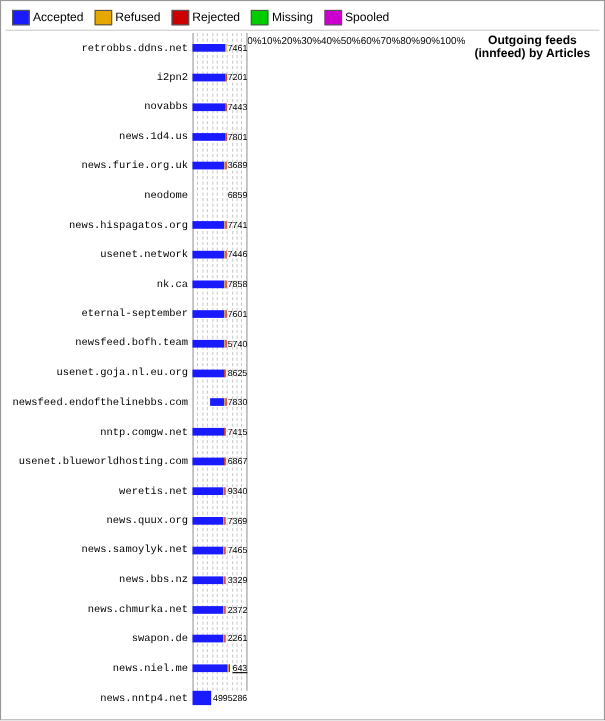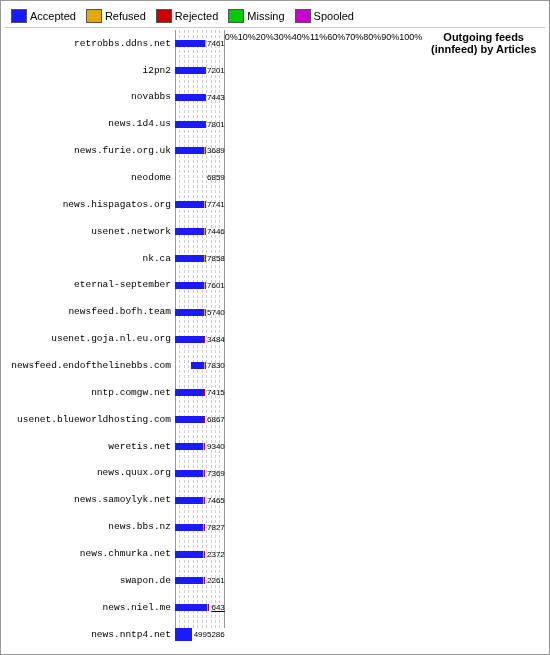--- a/index.html
+++ b/index.html
@@ -288,21 +288,21 @@
                 <div class="bar-segment" style="background: rgb(230, 168, 0); width: 2%;"></div>
                 <div class="bar-segment" style="background: rgb(204, 0, 0); width: 1.6%;"></div>
                 <span class="bar-value" style="font-size: 8px; line-height: 7px;">5740</span>
               </div>
             </div>
             <div class="bar-row">
               <div class="bar-wrap" style="height: 7px;">
                 <div class="bar-segment" style="background: rgb(26, 26, 255); width: 96%;"></div>
                 <div class="bar-segment" style="background: rgb(230, 168, 0); width: 2.2%;"></div>
                 <div class="bar-segment" style="background: rgb(204, 0, 0); width: 1.8%;"></div>
-                <span class="bar-value" style="font-size: 8px; line-height: 7px;">3484</span>
+                <span class="bar-value" style="font-size: 8px; line-height: 7px;">8625</span>
               </div>
             </div>
             <div class="bar-row">
               <div class="bar-wrap" style="height: 7px; margin-left: 16px;">
                 <div class="bar-segment" style="background: rgb(26, 26, 255); width: 95.7%;"></div>
                 <div class="bar-segment" style="background: rgb(230, 168, 0); width: 2.4%;"></div>
                 <div class="bar-segment" style="background: rgb(204, 0, 0); width: 1.9%;"></div>
                 <span class="bar-value" style="font-size: 8px; line-height: 7px;">7830</span>
               </div>
             </div>
@@ -344,21 +344,21 @@
                 <div class="bar-segment" style="background: rgb(230, 168, 0); width: 3.3%;"></div>
                 <div class="bar-segment" style="background: rgb(204, 0, 0); width: 2.7%;"></div>
                 <span class="bar-value" style="font-size: 8px; line-height: 7px;">7465</span>
               </div>
             </div>
             <div class="bar-row">
               <div class="bar-wrap" style="height: 7px;">
                 <div class="bar-segment" style="background: rgb(26, 26, 255); width: 93.6%;"></div>
                 <div class="bar-segment" style="background: rgb(230, 168, 0); width: 3.5%;"></div>
                 <div class="bar-segment" style="background: rgb(204, 0, 0); width: 2.9%;"></div>
-                <span class="bar-value" style="font-size: 8px; line-height: 7px;">7827</span>
+                <span class="bar-value" style="font-size: 8px; line-height: 7px;">3329</span>
               </div>
             </div>
             <div class="bar-row">
               <div class="bar-wrap" style="height: 7px;">
                 <div class="bar-segment" style="background: rgb(26, 26, 255); width: 93.2%;"></div>
                 <div class="bar-segment" style="background: rgb(230, 168, 0); width: 3.7%;"></div>
                 <div class="bar-segment" style="background: rgb(204, 0, 0); width: 3.1%;"></div>
                 <span class="bar-value" style="font-size: 8px; line-height: 7px;">2372</span>
               </div>
             </div>
@@ -388,21 +388,21 @@
             </div>
           </div>
       </div>
 
       <div style="display:flex; flex-direction:row; justify-content:space-between; padding: 2px 0 0 0;" id="x-axis">
           <span class="x-axis-label">0%</span>
           <span class="x-axis-label">10%</span>
           <span class="x-axis-label">20%</span>
           <span class="x-axis-label">30%</span>
           <span class="x-axis-label">40%</span>
-          <span class="x-axis-label">11%</span>
+          <span class="x-axis-label">50%</span>
           <span class="x-axis-label">60%</span>
           <span class="x-axis-label">70%</span>
           <span class="x-axis-label">80%</span>
           <span class="x-axis-label">90%</span>
           <span class="x-axis-label">100%</span>
         </div>
 
       <div class="chart-title">Outgoing feeds (innfeed) by Articles</div>
     </div>
   </div>

